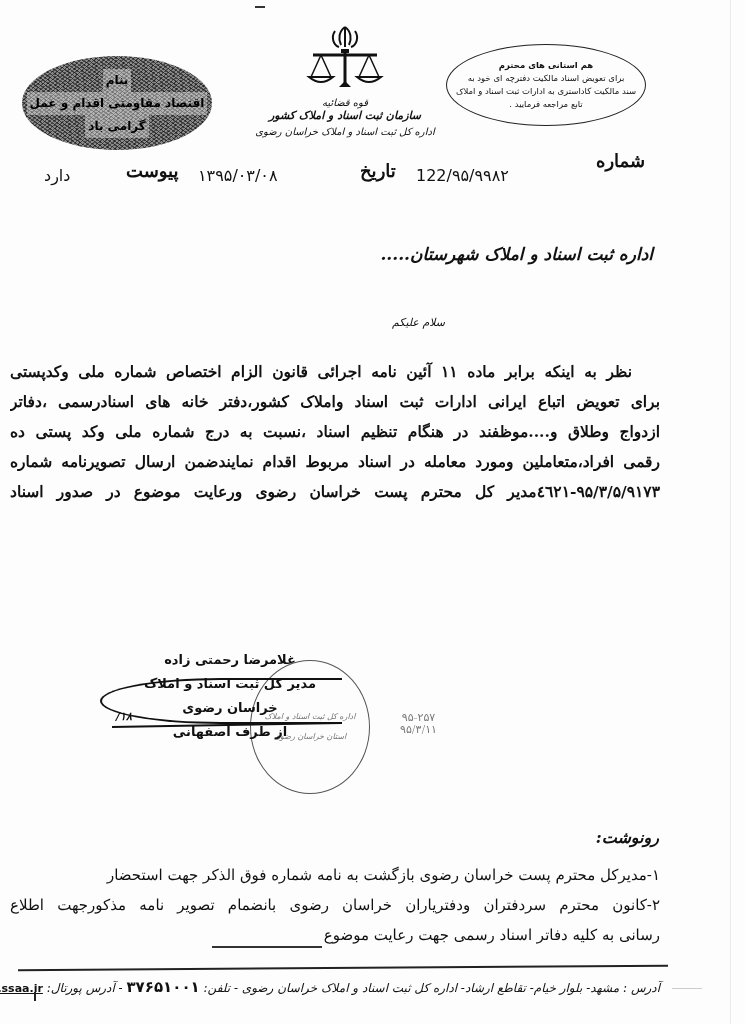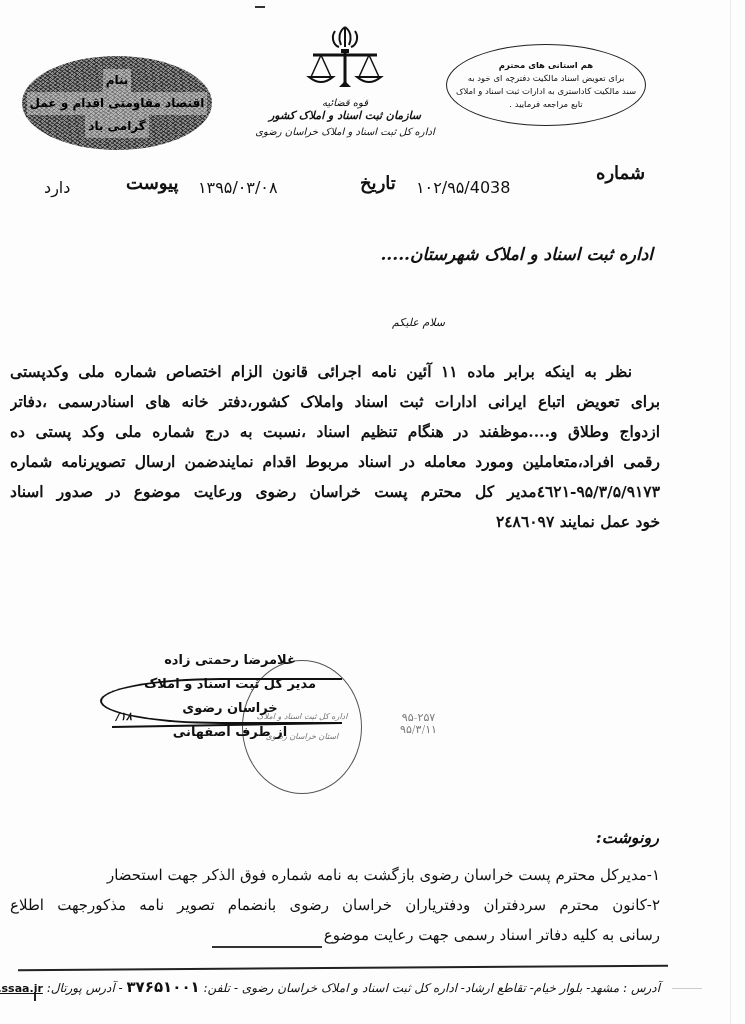--- a/index.html
+++ b/index.html
@@ -36,21 +36,21 @@
   
   .oval-right {
     position:absolute; left:446px; top:44px; width:198px; height:80px;
     border:1.5px solid #222; border-radius:50%;
     display:flex; flex-direction:column; align-items:center; justify-content:center;
     font-size:8.5px; line-height:13px; text-align:center; direction:rtl;
   }
   .oval-right .b { font-weight:bold; }
 
   
-  .meta-row { position:absolute; top:168px; left:30px; width:670px; height:36px; direction:ltr; }
+  .meta-row { position:absolute; top:156px; left:30px; width:670px; height:36px; direction:ltr; }
   .meta-row > * { position:absolute; }
   .lbl-cal { font-family:"DejaVu Serif", serif; font-weight:bold; font-size:18px; }
   .val-num { font-family:"DejaVu Sans", sans-serif; font-size:16px; letter-spacing:1px; }
 
   .addressee {
     position:absolute; right:92px; top:244px; font-family:"DejaVu Serif", serif;
     font-size:17px; font-weight:bold; font-style:italic; direction:rtl;
   }
   .greeting {
     position:absolute; right:300px; top:316px; font-family:"DejaVu Serif", serif;
@@ -67,21 +67,21 @@
 
   .signature { position:absolute; left:130px; top:648px; width:200px; text-align:center; direction:rtl; }
   .signature div { font-family:"DejaVu Sans", sans-serif; font-weight:bold; font-size:13px; line-height:24px; }
   .sig-loop {
     position:absolute; left:100px; top:678px; width:240px; height:42px;
     border:2px solid #111; border-right:none; border-radius:50% 0 0 50%;
   }
   .sig-line { position:absolute; left:112px; top:724px; width:230px; height:2px; background:#111; transform:rotate(-1deg); }
   .sig-mark { position:absolute; left:116px; top:710px; font-size:11px; font-style:italic; font-weight:bold; }
   .round-stamp {
-    position:absolute; left:242px; top:660px; width:118px; height:132px; border:1px solid #555;
+    position:absolute; left:250px; top:660px; width:118px; height:132px; border:1px solid #555;
     border-radius:50%; display:flex; flex-direction:column; justify-content:center; align-items:center;
     font-size:8px; color:#777; font-style:italic; direction:rtl; line-height:20px;
   }
 
   .handnote {
     position:absolute; left:400px; top:712px; font-family:"DejaVu Sans", sans-serif;
     font-size:11px; color:#777; line-height:12px; direction:ltr; text-align:center; font-weight:300;
   }
 
   .cc-heading {
@@ -152,34 +152,33 @@
     <div>برای تعویض اسناد مالکیت دفترچه ای خود به</div>
     <div>سند مالکیت کاداستری به ادارات ثبت اسناد و املاک</div>
     <div>تابع مراجعه فرمایید .</div>
   </div>
 
   <div class="meta-row">
     <span class="val-num" style="left:14px;top:10px;">دارد</span>
     <span class="lbl-cal" style="left:96px;top:4px;">پیوست</span>
     <span class="val-num" style="left:168px;top:10px;">۱۳۹۵/۰۳/۰۸</span>
     <span class="lbl-cal" style="left:330px;top:4px;">تاریخ</span>
-    <span class="val-num" style="left:386px;top:10px;">۱۰۲/۹۵/4038</span>
+    <span class="val-num" style="left:386px;top:10px;">122/۹۵/۹۹۸۲</span>
     <span class="lbl-cal" style="left:566px;top:-6px;">شماره</span>
   </div>
 
   <div class="addressee">اداره ثبت اسناد و املاک شهرستان.....</div>
   <div class="greeting">سلام علیکم</div>
 
   <div class="body-text">
     <span class="line" style="padding-right:28px;">نظر به اینکه برابر ماده ۱۱ آئین نامه اجرائی قانون الزام اختصاص شماره ملی وکدپستی</span>
     <span class="line">برای تعویض اتباع ایرانی ادارات ثبت اسناد واملاک  کشور،دفتر خانه های اسنادرسمی ،دفاتر</span>
     <span class="line">ازدواج وطلاق و....موظفند در هنگام تنظیم اسناد ،نسبت به درج شماره ملی وکد پستی ده</span>
     <span class="line">رقمی افراد،متعاملین ومورد معامله در اسناد مربوط اقدام نمایندضمن ارسال تصویرنامه شماره</span>
     <span class="line">۹۱۷۳/٤٦۲۱-۹۵/۳/۵مدیر کل محترم پست خراسان رضوی ورعایت موضوع در صدور اسناد</span>
-    <span class="line last">خود عمل نمایند ۲٤۸٦۰۹۷</span>
   </div>
 
   <div class="round-stamp">
     <div>اداره کل ثبت اسناد و املاک</div>
     <div>استان خراسان رضوی</div>
   </div>
   <div class="sig-loop"></div>
   <div class="sig-line"></div>
   <div class="sig-mark">۱۸/</div>
   <div class="signature">

